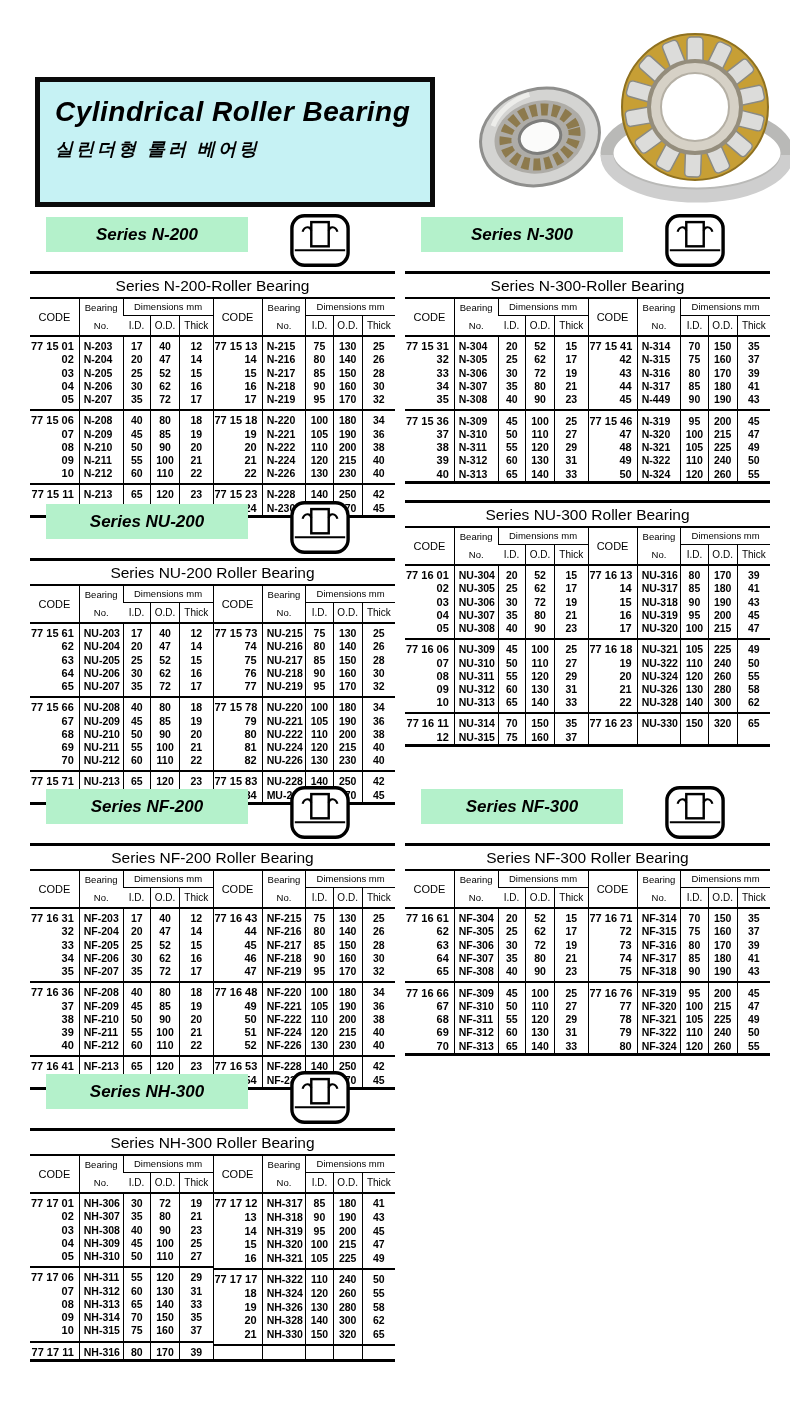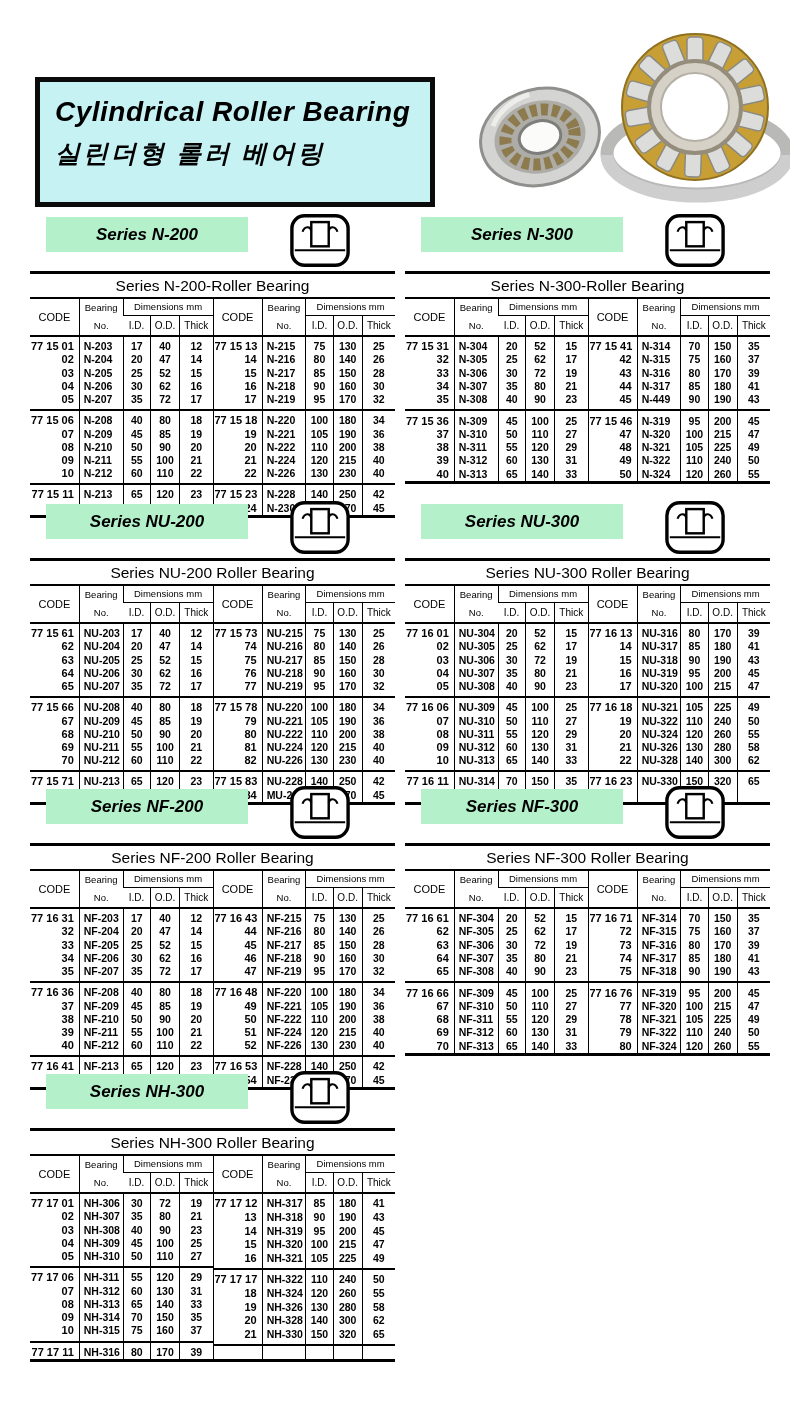--- a/index.html
+++ b/index.html
@@ -8,21 +8,21 @@
     font-family:"Liberation Sans", sans-serif;color:#000;overflow:hidden;
   }
   
   .header-box{
     position:absolute;left:35px;top:45px;width:400px;height:130px;
     background:#c6f2f4;border:5px solid #0b0b0b;box-sizing:border-box;
     padding:14px 15px 0 15px;
     margin-top:32px;
   }
   .title-en{font-style:italic;font-weight:bold;font-size:28px;letter-spacing:.5px;}
-  .title-ko{font-style:italic;font-weight:bold;font-size:25px;margin-top:9px;letter-spacing:3px;font-family:Liberation Serif, serif;}
+  .title-ko{font-style:italic;font-weight:bold;font-size:18px;margin-top:9px;letter-spacing:3px;}
   .photos{position:absolute;left:445px;top:15px;width:345px;height:195px;}
   
   .sections-grid{
     position:absolute;left:30px;top:213px;width:740px;
     display:grid;grid-template-columns:365px 365px;column-gap:10px;
     grid-template-rows:287px 285px 285px auto;
   }
   .section{align-self:start;}
   .series-head{display:flex;align-items:flex-start;height:58px;}
   .series-label{
@@ -771,33 +771,20 @@
                 <td>150</td>
                 <td>270</td>
                 <td>45</td>
               </tr>
             </tbody>
   </table>
       </div>
     </div>
     </div>
     <div class="section">
-    <div class="series-head">
-      <div class="series-label">
-          <span>Series NU-300</span>
-        </div>
-
-<svg class="bearing-icon" viewBox="0 0 64 56">
-  <rect x="3" y="2.5" width="58" height="51" rx="13" fill="#fff" stroke="#000" stroke-width="3.5"></rect>
-  <rect x="23" y="9" width="18" height="25" fill="#fff" stroke="#000" stroke-width="2.5"></rect>
-  <path d="M14 19 c2,-6 8,-6 9,-1" fill="none" stroke="#000" stroke-width="2.2"></path>
-  <path d="M50 19 c-2,-6 -8,-6 -9,-1" fill="none" stroke="#000" stroke-width="2.2"></path>
-  <line x1="6" y1="38" x2="58" y2="38" stroke="#000" stroke-width="2"></line>
-</svg>
-    </div>
     <div class="stable">
       <div class="table-title">Series NU-300 Roller Bearing</div>
       <div class="halves">
         <table class="half ">
     <colgroup>
               <col class="c-code">
               <col class="c-brg">
               <col class="c-id">
               <col class="c-od">
               <col class="c-t">

